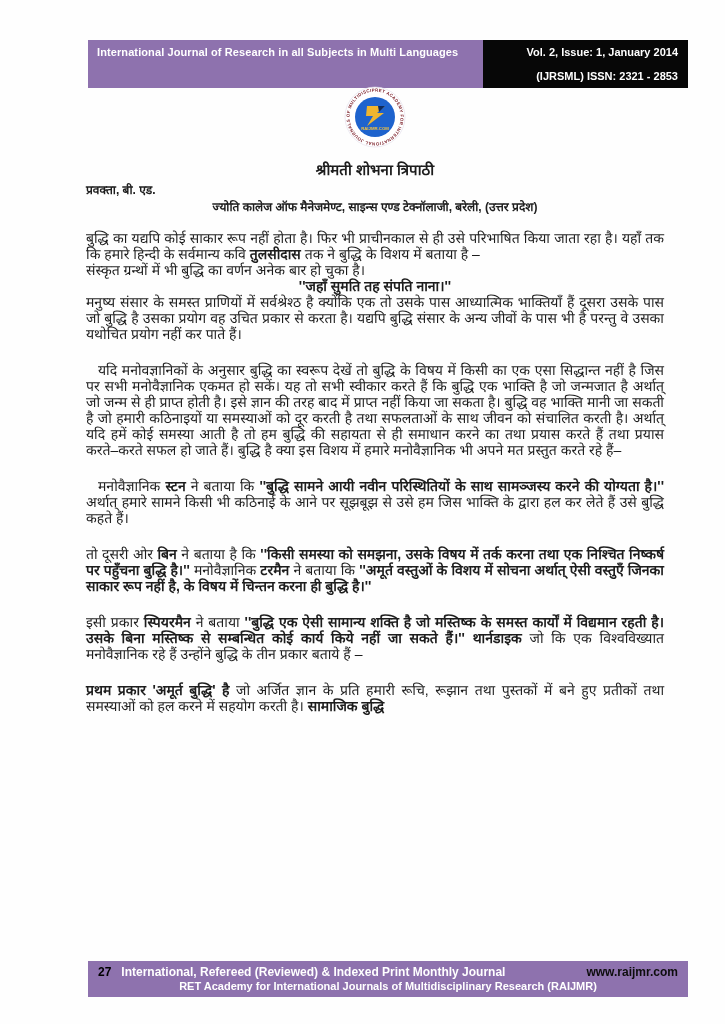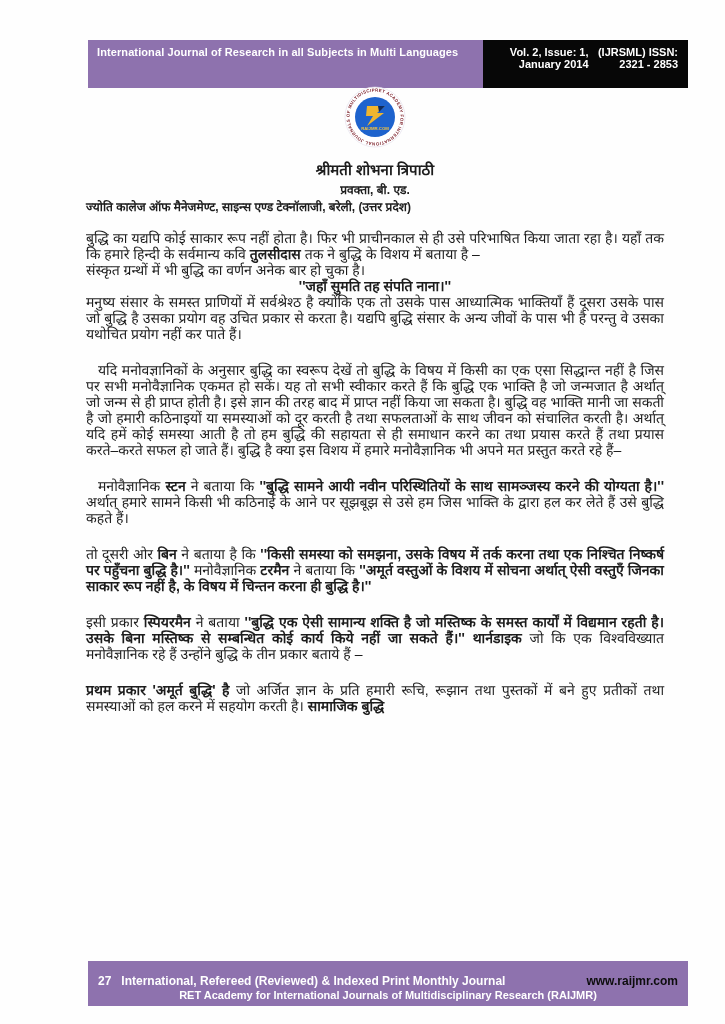--- a/index.html
+++ b/index.html
@@ -5,42 +5,42 @@
   html,body{margin:0;padding:0;background:#ffffff;}
   .page{position:relative;width:725px;height:1024px;background:#fefefe;overflow:hidden;
         font-family:"Liberation Sans",sans-serif;}
 
   
   .hdr{position:absolute;top:40px;left:88px;width:600px;height:48px;display:flex;}
   .hdr-left{background:#8e72ae;color:#ffffff;flex:0 0 395px;box-sizing:border-box;
             padding:6px 9px;display:flex;flex-direction:column;justify-content:space-between;
             font-size:11px;font-weight:bold;letter-spacing:.1px;gap:48px;}
   .hdr-right{background:#070707;color:#ffffff;flex:1;box-sizing:border-box;
-             padding:6px 10px;display:flex;flex-direction:row;justify-content:space-between;
+             padding:6px 10px;display:flex;flex-direction:column;justify-content:space-between;
              font-size:11px;font-weight:bold;text-align:right;}
 
   
   .logo{position:absolute;top:86px;left:344px;width:62px;height:62px;}
 
   
   .content{position:absolute;top:150px;left:86px;width:578px;color:#1d1d1d;}
   .title{font-family:"Liberation Serif","DejaVu Serif",serif;font-size:22px;font-weight:bold;
          text-align:center;line-height:1.45;color:#101010;}
   .auth-name{margin-top:9px;text-align:center;font-size:15px;font-weight:bold;}
-  .auth-desig{text-align:center;font-size:12px;font-weight:bold;margin-top:2px;}
-  .auth-affil{font-size:12px;font-weight:bold;}
+  .auth-desig{font-size:12px;font-weight:bold;margin-top:2px;}
+  .auth-affil{text-align:center;font-size:12px;font-weight:bold;}
   .bodytext{margin-top:15px;font-size:14px;line-height:16px;text-align:justify;}
   .para{margin:0;}
   .b{font-weight:bold;}
 
   
   .ftr{position:absolute;top:961px;left:88px;width:600px;background:#8e72ae;color:#ffffff;
        box-sizing:border-box;padding:4px 10px 5px 10px;}
   .ftr-row1{display:flex;align-items:baseline;gap:10px;font-size:12px;font-weight:bold;}
-  .ftr-num{color:#ffffff;margin-top:9px;}
+  .ftr-num{color:#000000;}
   .ftr-url{margin-left:auto;color:#0d0d0d;text-align:center;}
   .ftr-row2{text-align:center;font-size:11px;font-weight:bold;margin-top:1px;}
 </style>
 </head>
 <body>
 
 <div class="page">
 
   <div class="hdr">
     <div class="hdr-left">

